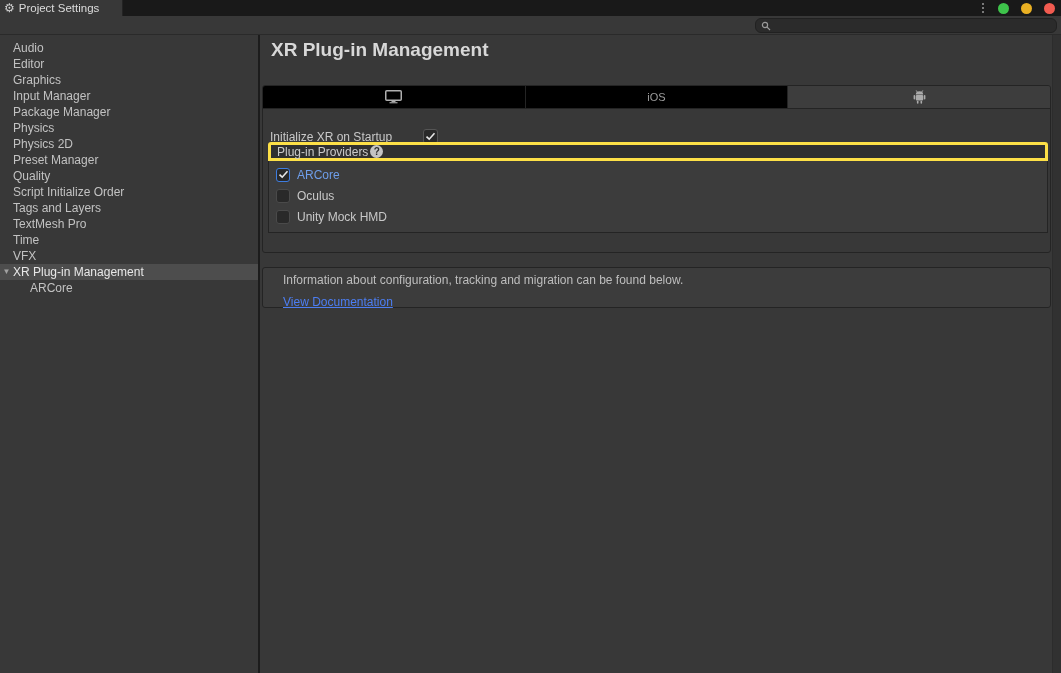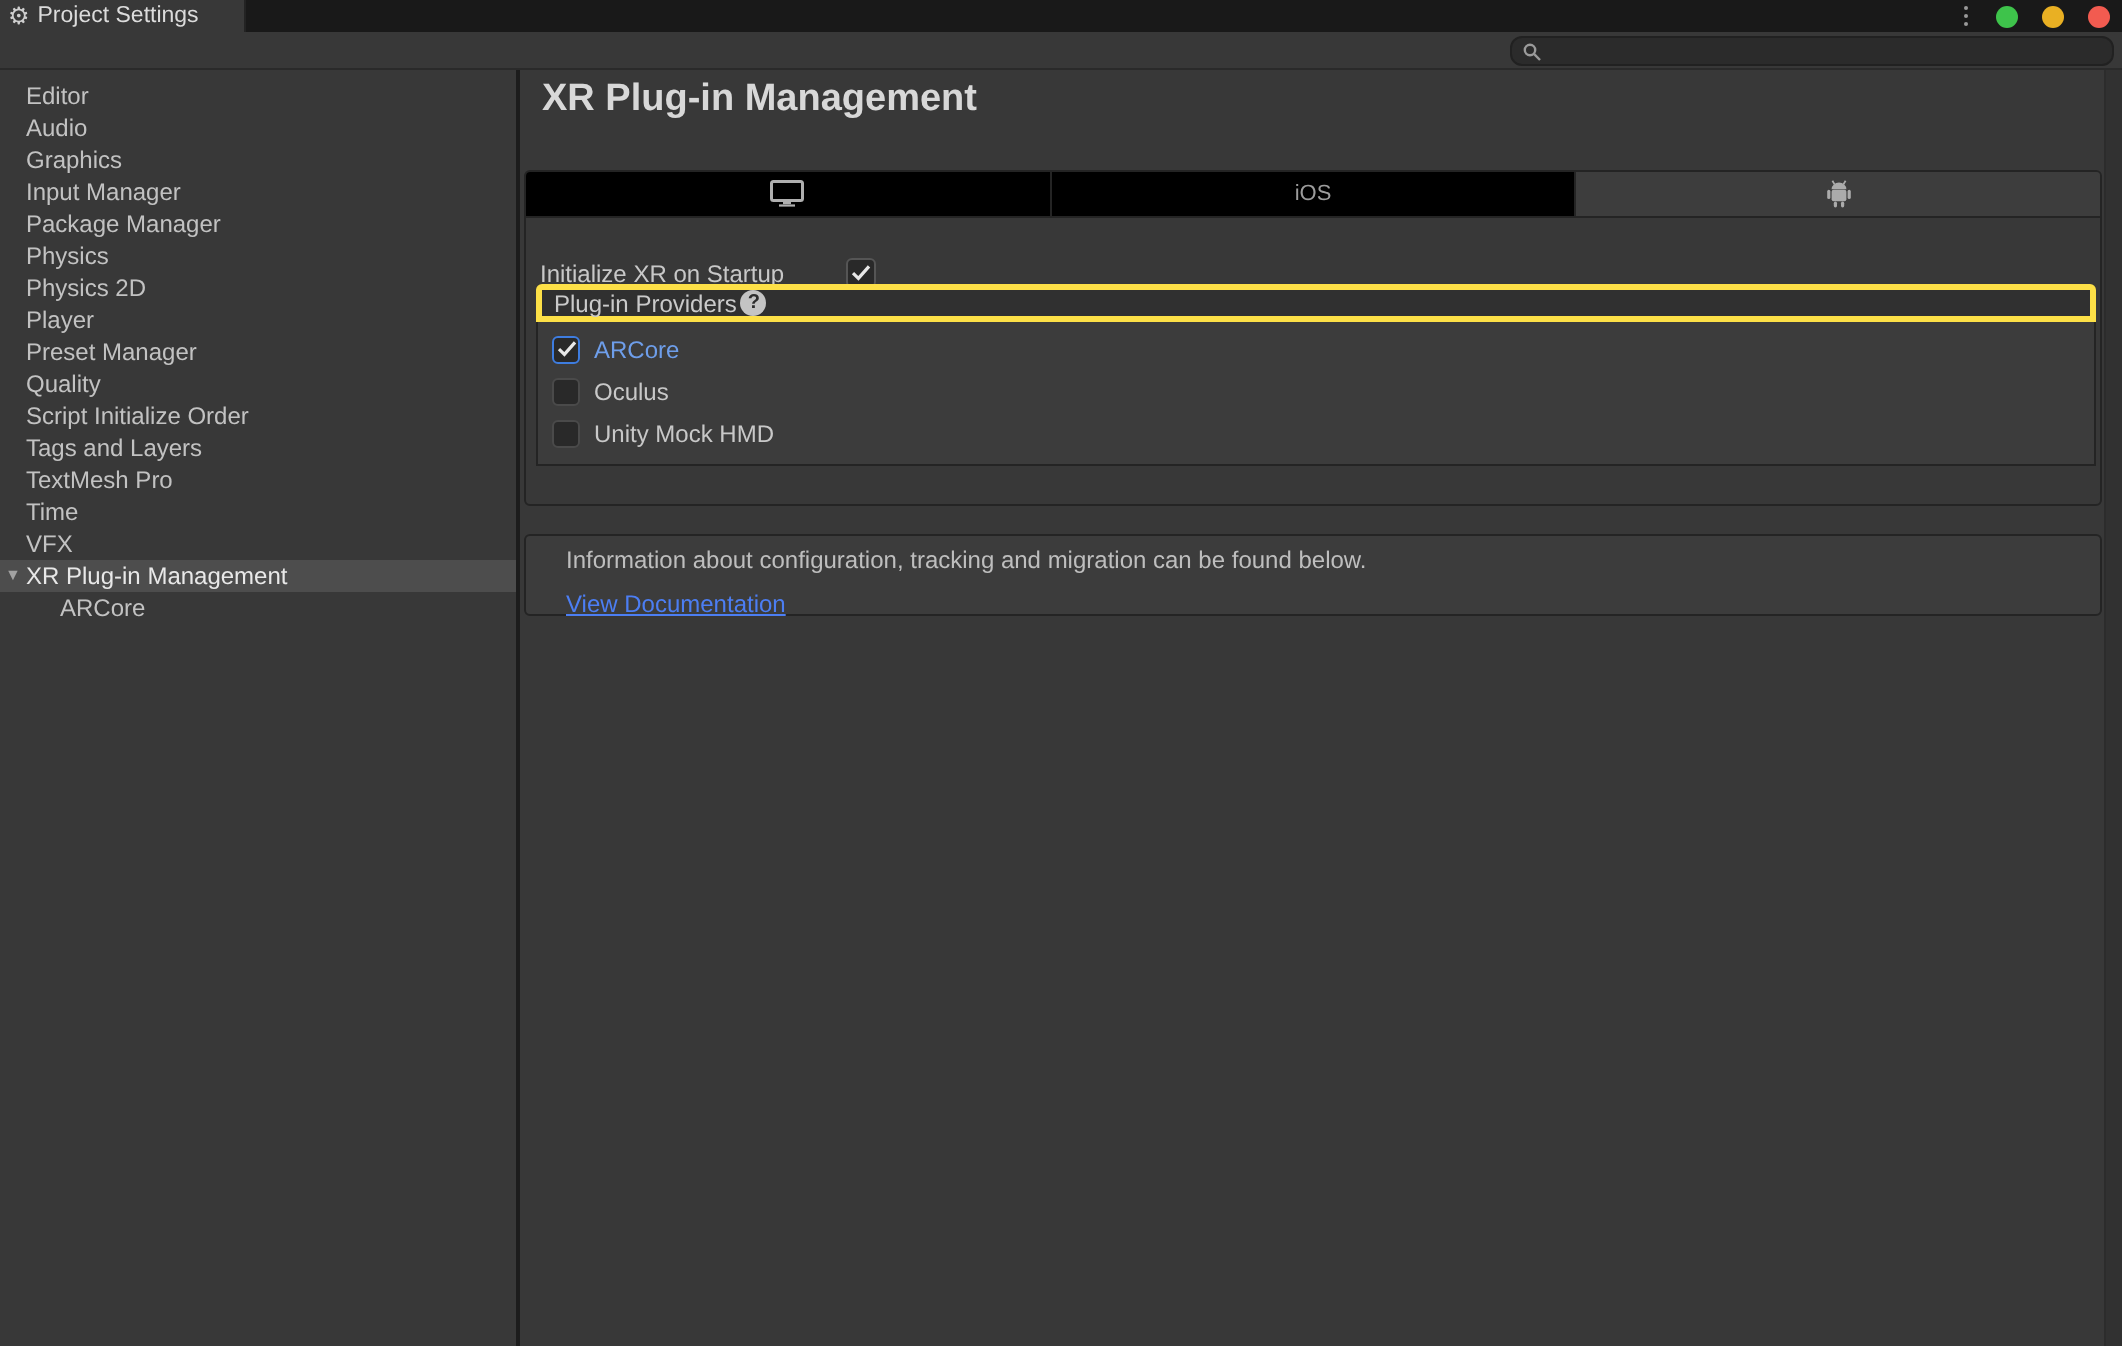--- a/index.html
+++ b/index.html
@@ -126,28 +126,27 @@
   <div class="searchbox">
     <svg width="10" height="10" viewBox="0 0 10 10">
       <circle cx="4" cy="4" r="2.6" fill="none" stroke="#9A9A9A" stroke-width="1.2"></circle>
       <line x1="6.1" y1="6.1" x2="9" y2="9" stroke="#9A9A9A" stroke-width="1.2"></line>
     </svg>
     <input type="text" placeholder="" style="">
   </div>
 </div>
 
 <div class="sidebar" id="sidebar">
+    <div class="side-item"><span>Audio</span></div>
     <div class="side-item"><span>Editor</span></div>
-    <div class="side-item"><span>Audio</span></div>
     <div class="side-item"><span>Graphics</span></div>
     <div class="side-item"><span>Input Manager</span></div>
     <div class="side-item"><span>Package Manager</span></div>
     <div class="side-item"><span>Physics</span></div>
     <div class="side-item"><span>Physics 2D</span></div>
-    <div class="side-item"><span>Player</span></div>
     <div class="side-item"><span>Preset Manager</span></div>
     <div class="side-item"><span>Quality</span></div>
     <div class="side-item"><span>Script Initialize Order</span></div>
     <div class="side-item"><span>Tags and Layers</span></div>
     <div class="side-item"><span>TextMesh Pro</span></div>
     <div class="side-item"><span>Time</span></div>
     <div class="side-item"><span>VFX</span></div>
     <div class="side-item selected"><span class="tri">▼</span><span>XR Plug-in Management</span></div>
     <div class="side-item child"><span>ARCore</span></div>
   </div>

